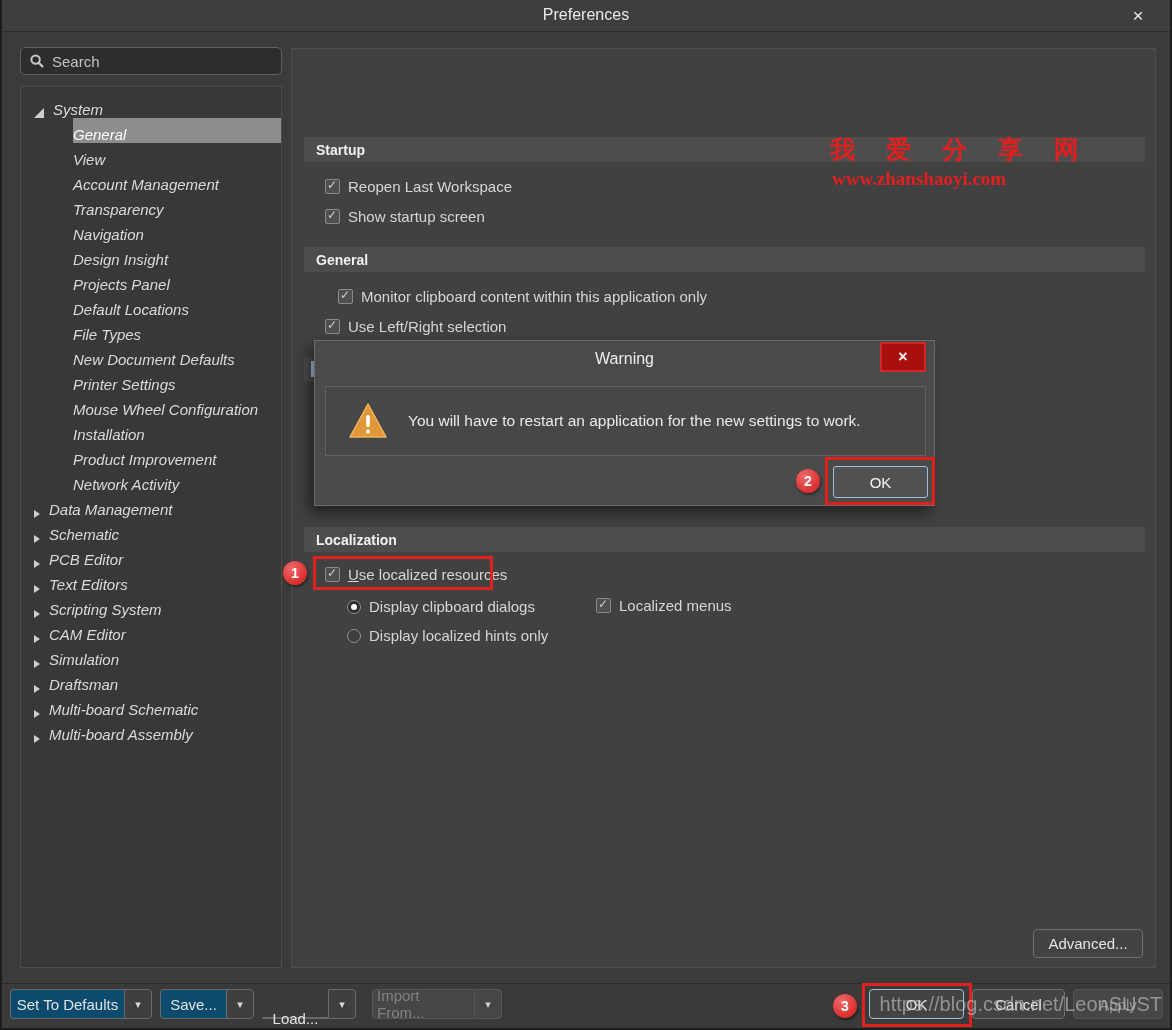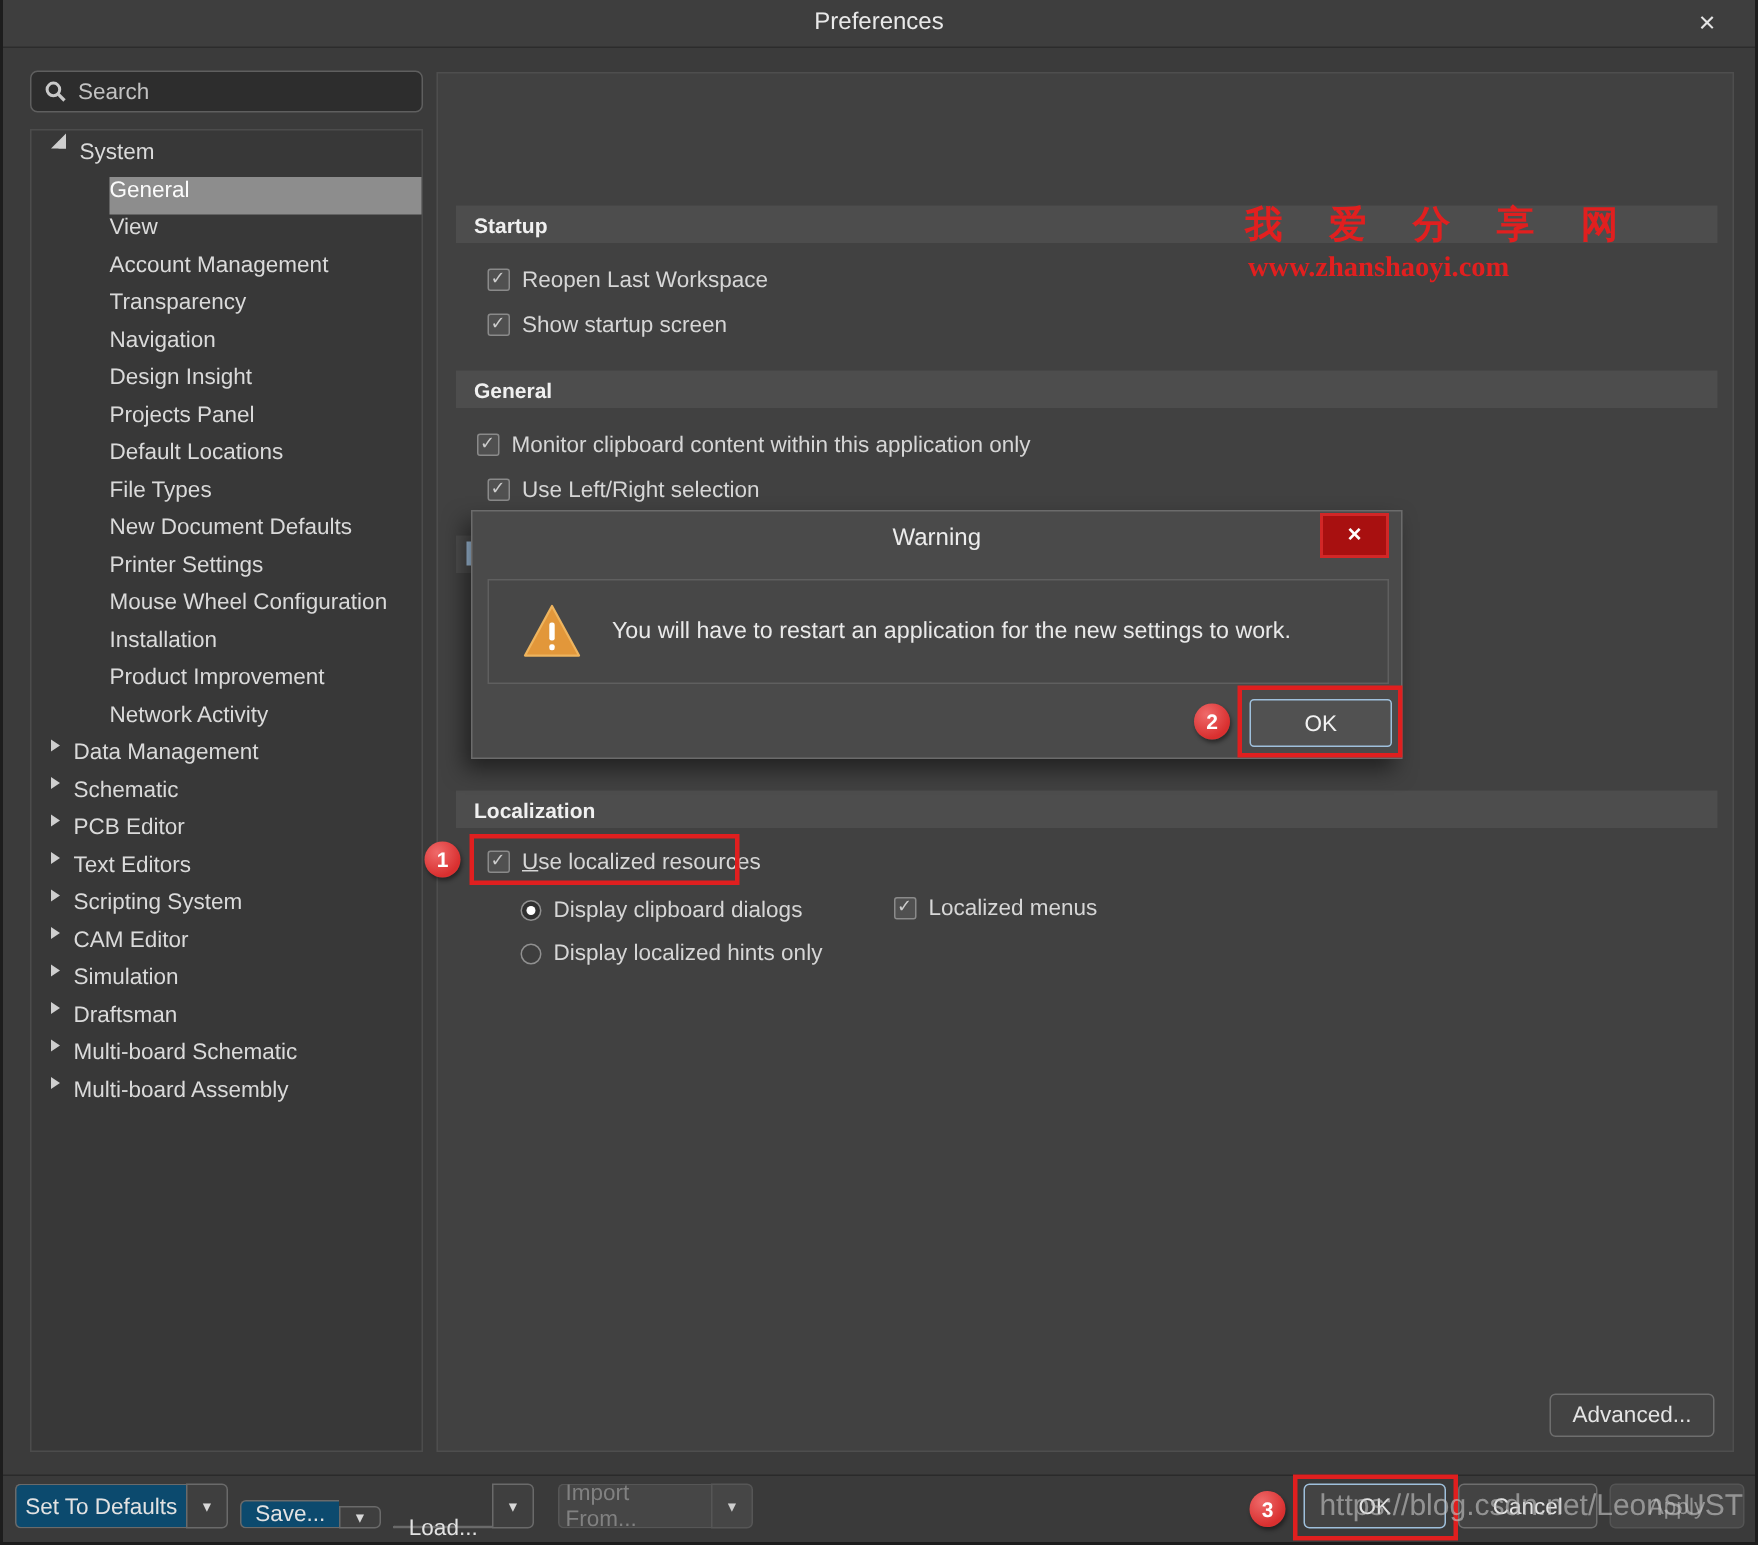--- a/index.html
+++ b/index.html
@@ -38,22 +38,22 @@
   .searchbox input {
     background:transparent; border:none; outline:none; color:#cfcfcf;
     font-family:inherit; font-size:15px; width:210px;
   }
   .searchbox input::placeholder { color:#c2c2c2; opacity:1; }
   .tree {
     position:absolute; left:18px; top:86px; width:262px; height:882px;
     background:#383838; border:1px solid #4c4c4c; padding-top:6px;
   }
   .trow {
-    height:25px; display:flex; align-items:flex-start;
-    font-size:15px; color:#dadada; white-space:nowrap; cursor:default;
+    height:25px; display:flex; align-items:flex-end;
+    font-size:15px; color:#dadada; white-space:nowrap; cursor:default;font-style:italic;
   }
   .trow .tw { display:inline-block; width:0; height:0; margin-right:9px; }
   .trow.parent { padding-left:13px; }
   .trow.parent .tw.exp {
     border:5px solid transparent;
     border-bottom-color:#cfcfcf; border-right-color:#cfcfcf;
     margin-top:-4px;
   }
   .trow.parent .tw.col {
     border-top:4.5px solid transparent; border-bottom:4.5px solid transparent;
@@ -299,21 +299,21 @@
       <span>Reopen Last Workspace</span>
     </div>
     <div class="cbrow" style="left:33px; top:159px;">
       <span class="cb checked"></span>
       <span>Show startup screen</span>
     </div>
 
     <div class="secbar" style="top:198px;">
         <span>General</span>
       </div>
-    <div class="cbrow" style="left:26px; top:239px;">
+    <div class="cbrow" style="left:46px; top:239px;">
       <span class="cb checked"></span>
       <span>Monitor clipboard content within this application only</span>
     </div>
     <div class="cbrow" style="left:33px; top:269px;">
       <span class="cb checked"></span>
       <span>Use Left/Right selection</span>
     </div>
 
     <div class="hidden-frag">
         <span class="sliver"></span>
@@ -358,21 +358,21 @@
       <span class="msg">You will have to restart an application for the new settings to work.</span>
     </div>
     <button class="dok">OK</button>
   </div>
 
   <div class="footer">
     <div class="split" style="left:8px;">
       <span class="bmain" style="width:114px;">Set To Defaults</span>
       <span class="barrow">▾</span>
     </div>
-    <div class="split" style="left:158px;align-items:flex-end;">
+    <div class="split" style="left:158px;">
       <span class="bmain" style="width:66px;">Save...</span>
       <span class="barrow">▾</span>
     </div>
     <div class="split" style="left:260px;">
       <span class="bmain" style="width:66px;margin-top:28px;">Load...</span>
       <span class="barrow">▾</span>
     </div>
     <div class="split disabled" style="left:370px;">
       <span class="bmain" style="width:102px;">Import From...</span>
       <span class="barrow">▾</span>

